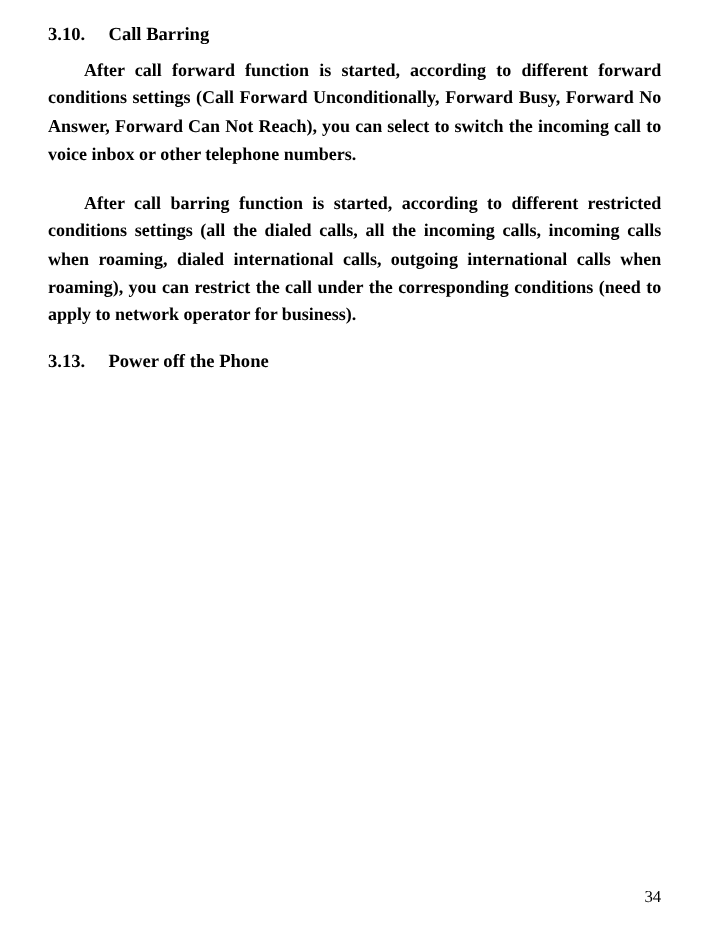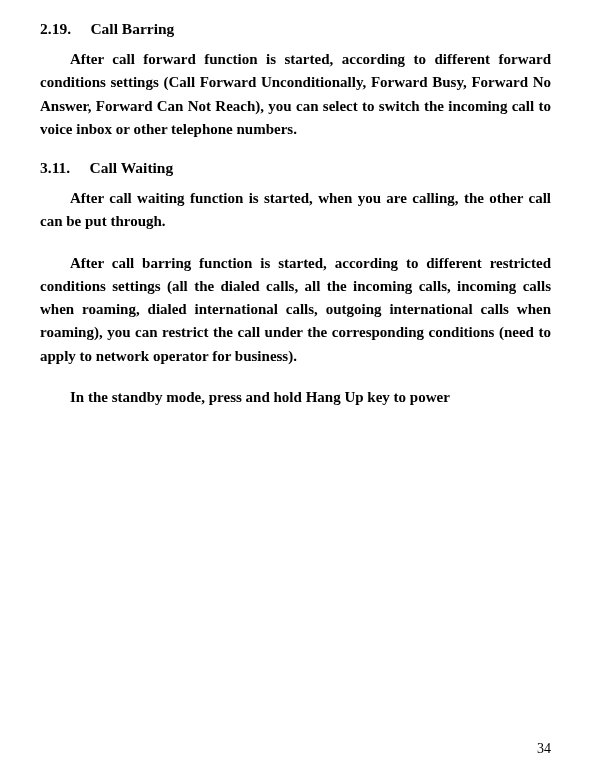--- a/index.html
+++ b/index.html
@@ -51,37 +51,35 @@
       right: 40px;
       font-size: 14px;
       color: #000;
     }
   </style>
 </head>
 <body>
 
 <div class="section">
   <div class="section-heading">
-    <span class="number">2.19.</span>
+    <span class="number">3.10.</span>
     &nbsp;&nbsp;&nbsp;
     <span class="title">Call Barring</span>
   </div>
   <p class="section-body">After call forward function is started, according to different forward conditions settings (Call Forward Unconditionally, Forward Busy, Forward No Answer, Forward Can Not Reach), you can select to switch the incoming call to voice inbox or other telephone numbers.</p>
 </div>
 
 <div class="section">
-  <div class="section-heading">
-    <span class="number">3.11.</span>
-    &nbsp;&nbsp;&nbsp;
-    <span class="title">Call Waiting</span>
-  </div>
-  <p class="section-body">After call waiting function is started, when you are calling, the other call can be put through.</p>
 </div>
 
 <div class="section">
   <p class="section-body">After call barring function is started, according to different restricted conditions settings (all the dialed calls, all the incoming calls, incoming calls when roaming, dialed international calls, outgoing international calls when roaming), you can restrict the call under the corresponding conditions (need to apply to network operator for business).</p>
 </div>
 
 <div class="section">
-  <p class="section-body">In the standby mode, press and hold Hang Up key to power</p>
+  <div class="section-heading">
+    <span class="number">3.13.</span>
+    &nbsp;&nbsp;&nbsp;
+    <span class="title">Power off the Phone</span>
+  </div>
 </div>
 
 <div class="page-number">34</div>
 
 </body></html>

